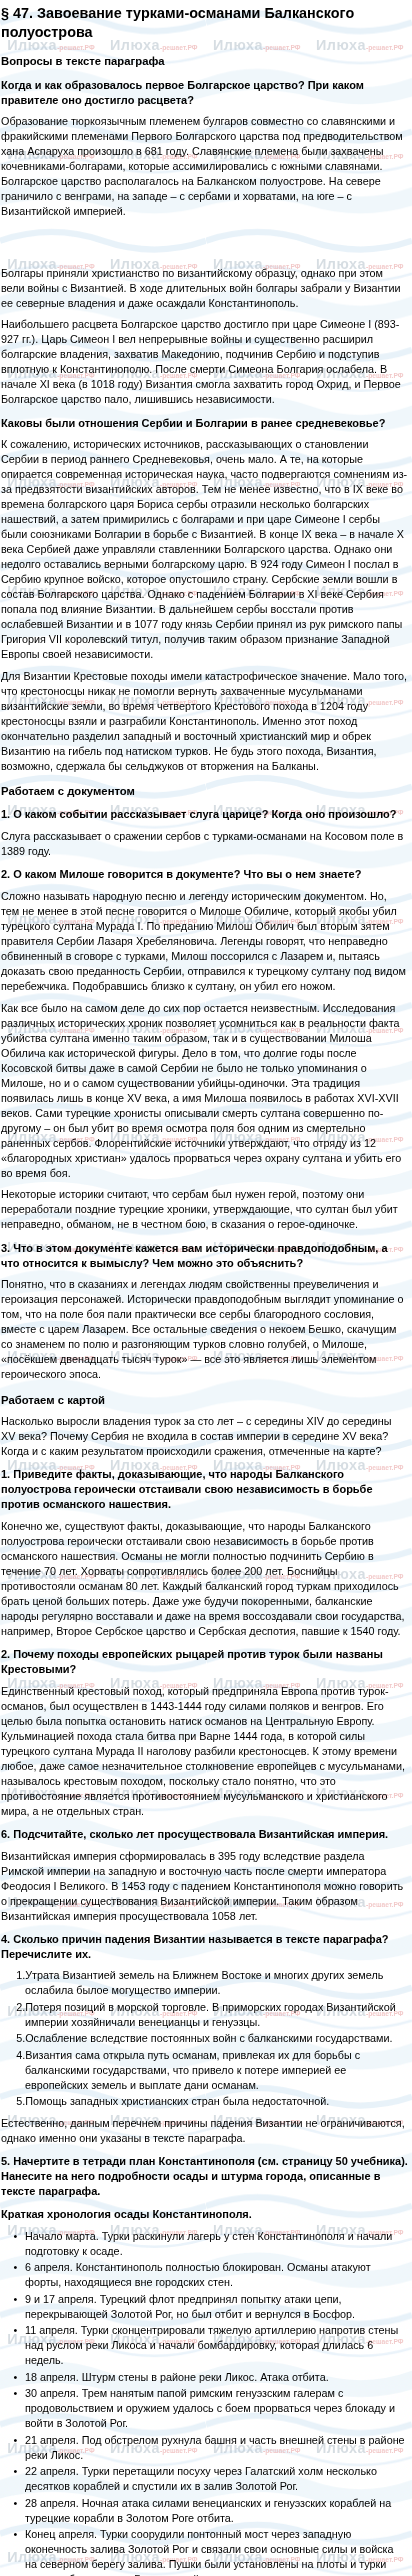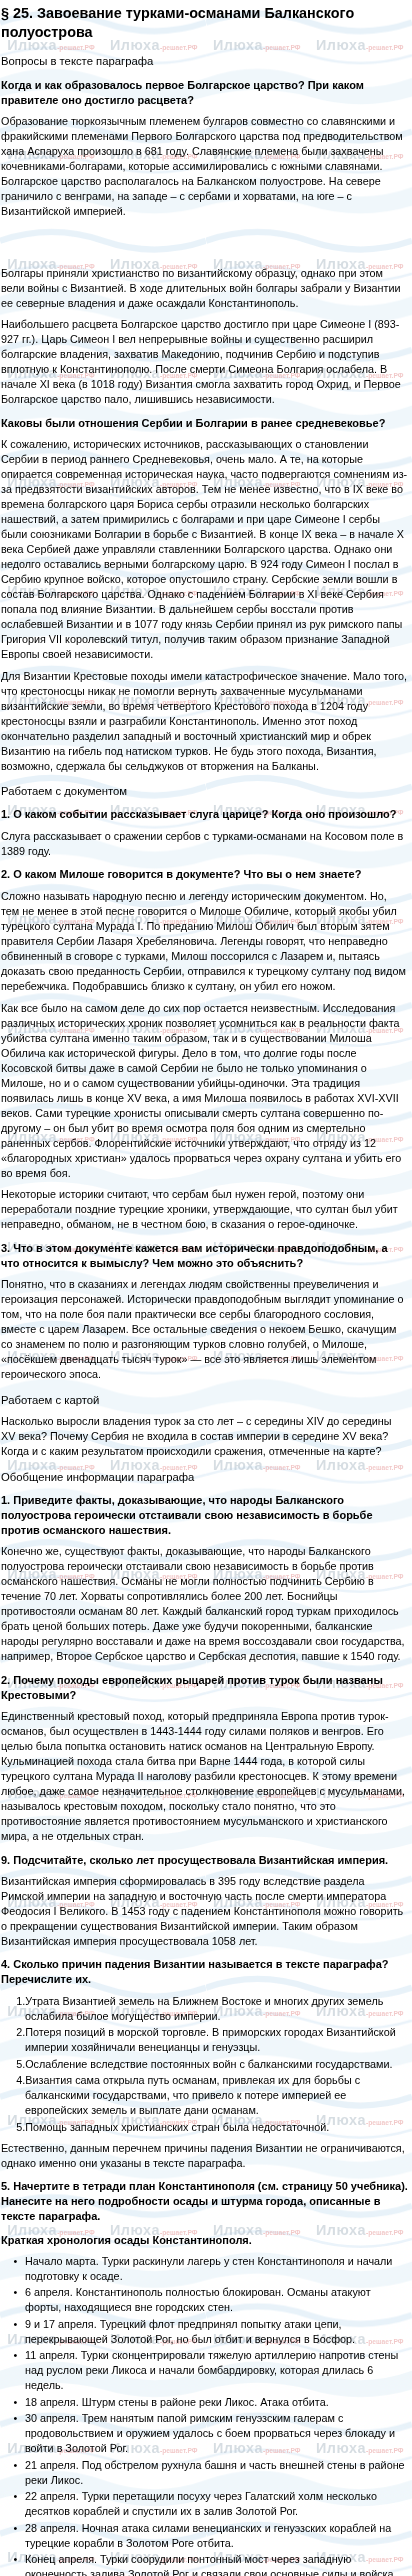--- a/index.html
+++ b/index.html
@@ -4,21 +4,21 @@
 <style>
   html,body{margin:0;padding:0;background:#fff;}
   body{width:412px;font-family:"Liberation Sans","DejaVu Sans",sans-serif;color:#000;}
   .page{position:relative;width:412px;min-height:3772px;overflow:hidden;background:#fff;}
   .waves{position:absolute;top:0;left:0;z-index:0;}
   .wm{position:absolute;z-index:1;white-space:nowrap;opacity:.55;}
   .wm-name{font-weight:bold;font-size:14.4px;color:#b6c2cc;letter-spacing:0.5px;}
   .wm-suffix{font-weight:bold;font-size:6.7px;color:#e79c9c;}
   .content{position:relative;z-index:2;padding:3.1px 4.1px 13.4px 1px;}
   .h1{font-size:14.4px;font-weight:bold;line-height:19px;margin:1px 0 12.4px;}
-  .h2{font-size:11.3px;font-weight:normal;line-height:15px;margin:10.3px 0 3.1px;}
+  .h2{font-size:11.3px;font-weight:bold;line-height:15px;margin:10.3px 0 3.1px;}
   .q{font-size:11px;font-weight:bold;line-height:15px;margin:8.2px 0 5.2px;}
   .p{font-size:10.8px;line-height:15px;margin:6.7px 0;}
   .blist{margin:6.2px 0;}
   .blist .item{position:relative;padding-left:24px;line-height:15px;margin-bottom:1.5px;font-size:10.8px;}
   .blist .item::before{content:"\2022";position:absolute;left:12.4px;top:0;}
   .nlist{margin:6.2px 0;}
   .nlist .item{padding-left:24px;text-indent:-8.8px;line-height:15px;margin-bottom:1.5px;font-size:10.8px;}
   .gap{height:33px;}
 </style>
 </head>
@@ -129,21 +129,21 @@
       <div class="wm" style="left: 110px; top: 2440px;"><span class="wm-name">Илюха</span><span class="wm-suffix">-решает.РФ</span></div>
       <div class="wm" style="left: 213px; top: 2440px;"><span class="wm-name">Илюха</span><span class="wm-suffix">-решает.РФ</span></div>
       <div class="wm" style="left: 316px; top: 2440px;"><span class="wm-name">Илюха</span><span class="wm-suffix">-решает.РФ</span></div>
       <div class="wm" style="left: 7.2px; top: 2549px;"><span class="wm-name">Илюха</span><span class="wm-suffix">-решает.РФ</span></div>
       <div class="wm" style="left: 110px; top: 2549px;"><span class="wm-name">Илюха</span><span class="wm-suffix">-решает.РФ</span></div>
       <div class="wm" style="left: 213px; top: 2549px;"><span class="wm-name">Илюха</span><span class="wm-suffix">-решает.РФ</span></div>
       <div class="wm" style="left: 316px; top: 2549px;"><span class="wm-name">Илюха</span><span class="wm-suffix">-решает.РФ</span></div>
     </div>
 
   <div class="content">
-    <div class="h1">§ 25. Завоевание турками-османами Балканского полуострова</div>
+    <div class="h1">§ 47. Завоевание турками-османами Балканского полуострова</div>
     <div>
         <div class="h2">Вопросы в тексте параграфа</div>
         <div class="q">Когда и как образовалось первое Болгарское царство? При каком правителе оно достигло расцвета?</div>
         <div class="p">Образование тюркоязычным племенем булгаров совместно со славянскими и фракийскими племенами Первого Болгарского царства под предводительством хана Аспаруха произошло в 681 году. Славянские племена были захвачены кочевниками-болгарами, которые ассимилировались с южными славянами. Болгарское царство располагалось на Балканском полуострове. На севере граничило с венграми, на западе – с сербами и хорватами, на юге – с Византийской империей.</div>
         <div class="gap"></div>
         <div class="p">Болгары приняли христианство по византийскому образцу, однако при этом вели войны с Византией. В ходе длительных войн болгары забрали у Византии ее северные владения и даже осаждали Константинополь.</div>
         <div class="p">Наибольшего расцвета Болгарское царство достигло при царе Симеоне I (893-927 гг.). Царь Симеон I вел непрерывные войны и существенно расширил болгарские владения, захватив Македонию, подчинив Сербию и подступив вплотную к Константинополю. После смерти Симеона Болгария ослабела. В начале XI века (в 1018 году) Византия смогла захватить город Охрид, и Первое Болгарское царство пало, лишившись независимости.</div>
         <div class="q">Каковы были отношения Сербии и Болгарии в ранее средневековье?</div>
         <div class="p">К сожалению, исторических источников, рассказывающих о становлении Сербии в период раннего Средневековья, очень мало. А те, на которые опирается современная историческая наука, часто подвергаются сомнениям из-за предвзятости византийских авторов. Тем не менее известно, что в IX веке во времена болгарского царя Бориса сербы отразили несколько болгарских нашествий, а затем примирились с болгарами и при царе Симеоне I сербы были союзниками Болгарии в борьбе с Византией. В конце IX века – в начале X века Сербией даже управляли ставленники Болгарского царства. Однако они недолго оставались верными болгарскому царю. В 924 году Симеон I послал в Сербию крупное войско, которое опустошило страну. Сербские земли вошли в состав Болгарского царства. Однако с падением Болгарии в XI веке Сербия попала под влияние Византии. В дальнейшем сербы восстали против ослабевшей Византии и в 1077 году князь Сербии принял из рук римского папы Григория VII королевский титул, получив таким образом признание Западной Европы своей независимости.</div>
         <div class="p">Для Византии Крестовые походы имели катастрофическое значение. Мало того, что крестоносцы никак не помогли вернуть захваченные мусульманами византийские земли, во время четвертого Крестового похода в 1204 году крестоносцы взяли и разграбили Константинополь. Именно этот поход окончательно разделил западный и восточный христианский мир и обрек Византию на гибель под натиском турков. Не будь этого похода, Византия, возможно, сдержала бы сельджуков от вторжения на Балканы.</div>
@@ -151,26 +151,25 @@
         <div class="q">1. О каком событии рассказывает слуга царице? Когда оно произошло?</div>
         <div class="p">Слуга рассказывает о сражении сербов с турками-османами на Косовом поле в 1389 году.</div>
         <div class="q">2. О каком Милоше говорится в документе? Что вы о нем знаете?</div>
         <div class="p">Сложно называть народную песню и легенду историческим документом. Но, тем не менее в этой песне говорится о Милоше Обиличе, который якобы убил турецкого султана Мурада I. По преданию Милош Обилич был вторым зятем правителя Сербии Лазаря Хребеляновича. Легенды говорят, что неправедно обвиненный в сговоре с турками, Милош поссорился с Лазарем и, пытаясь доказать свою преданность Сербии, отправился к турецкому султану под видом перебежчика. Подобравшись близко к султану, он убил его ножом.</div>
         <div class="p">Как все было на самом деле до сих пор остается неизвестным. Исследования различных исторических хроник позволяет усомниться как в реальности факта убийства султана именно таким образом, так и в существовании Милоша Обилича как исторической фигуры. Дело в том, что долгие годы после Косовской битвы даже в самой Сербии не было не только упоминания о Милоше, но и о самом существовании убийцы-одиночки. Эта традиция появилась лишь в конце XV века, а имя Милоша появилось в работах XVI-XVII веков. Сами турецкие хронисты описывали смерть султана совершенно по-другому – он был убит во время осмотра поля боя одним из смертельно раненных сербов. Флорентийские источники утверждают, что отряду из 12 «благородных христиан» удалось прорваться через охрану султана и убить его во время боя.</div>
         <div class="p">Некоторые историки считают, что сербам был нужен герой, поэтому они переработали поздние турецкие хроники, утверждающие, что султан был убит неправедно, обманом, не в честном бою, в сказания о герое-одиночке.</div>
         <div class="q">3. Что в этом документе кажется вам исторически правдоподобным, а что относится к вымыслу? Чем можно это объяснить?</div>
         <div class="p">Понятно, что в сказаниях и легендах людям свойственны преувеличения и героизация персонажей. Исторически правдоподобным выглядит упоминание о том, что на поле боя пали практически все сербы благородного сословия, вместе с царем Лазарем. Все остальные сведения о некоем Бешко, скачущим со знаменем по полю и разгоняющим турков словно голубей, о Милоше, «посёкшем двенадцать тысяч турок» — все это является лишь элементом героического эпоса.</div>
         <div class="h2">Работаем с картой</div>
         <div class="p">Насколько выросли владения турок за сто лет – с середины XIV до середины XV века? Почему Сербия не входила в состав империи в середине XV века? Когда и с каким результатом происходили сражения, отмеченные на карте?</div>
-        <div class="h2">Обобщение информации параграфа</div>
         <div class="q">1. Приведите факты, доказывающие, что народы Балканского полуострова героически отстаивали свою независимость в борьбе против османского нашествия.</div>
         <div class="p">Конечно же, существуют факты, доказывающие, что народы Балканского полуострова героически отстаивали свою независимость в борьбе против османского нашествия. Османы не могли полностью подчинить Сербию в течение 70 лет. Хорваты сопротивлялись более 200 лет. Боснийцы противостояли османам 80 лет. Каждый балканский город туркам приходилось брать ценой больших потерь. Даже уже будучи покоренными, балканские народы регулярно восставали и даже на время воссоздавали свои государства, например, Второе Сербское царство и Сербская деспотия, павшие к 1540 году.</div>
         <div class="q">2. Почему походы европейских рыцарей против турок были названы Крестовыми?</div>
         <div class="p">Единственный крестовый поход, который предприняла Европа против турок-османов, был осуществлен в 1443-1444 году силами поляков и венгров. Его целью была попытка остановить натиск османов на Центральную Европу. Кульминацией похода стала битва при Варне 1444 года, в которой силы турецкого султана Мурада II наголову разбили крестоносцев. К этому времени любое, даже самое незначительное столкновение европейцев с мусульманами, называлось крестовым походом, поскольку стало понятно, что это противостояние является противостоянием мусульманского и христианского мира, а не отдельных стран.</div>
-        <div class="q">9. Подсчитайте, сколько лет просуществовала Византийская империя.</div>
+        <div class="q">6. Подсчитайте, сколько лет просуществовала Византийская империя.</div>
         <div class="p">Византийская империя сформировалась в 395 году вследствие раздела Римской империи на западную и восточную часть после смерти императора Феодосия I Великого. В 1453 году с падением Константинополя можно говорить о прекращении существования Византийской империи. Таким образом Византийская империя просуществовала 1058 лет.</div>
         <div class="q">4. Сколько причин падения Византии называется в тексте параграфа? Перечислите их.</div>
         <div class="nlist">
           <div class="item">1.Утрата Византией земель на Ближнем Востоке и многих других земель ослабила былое могущество империи.</div>
           <div class="item">2.Потеря позиций в морской торговле. В приморских городах Византийской империи хозяйничали венецианцы и генуэзцы.</div>
           <div class="item">5.Ослабление вследствие постоянных войн с балканскими государствами.</div>
           <div class="item">4.Византия сама открыла путь османам, привлекая их для борьбы с балканскими государствами, что привело к потере империей ее европейских земель и выплате дани османам.</div>
           <div class="item">5.Помощь западных христианских стран была недостаточной.</div>
         </div>
         <div class="p">Естественно, данным перечнем причины падения Византии не ограничиваются, однако именно они указаны в тексте параграфа.</div>

